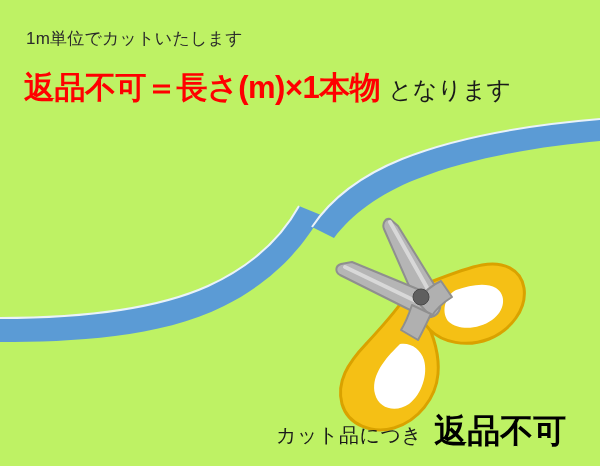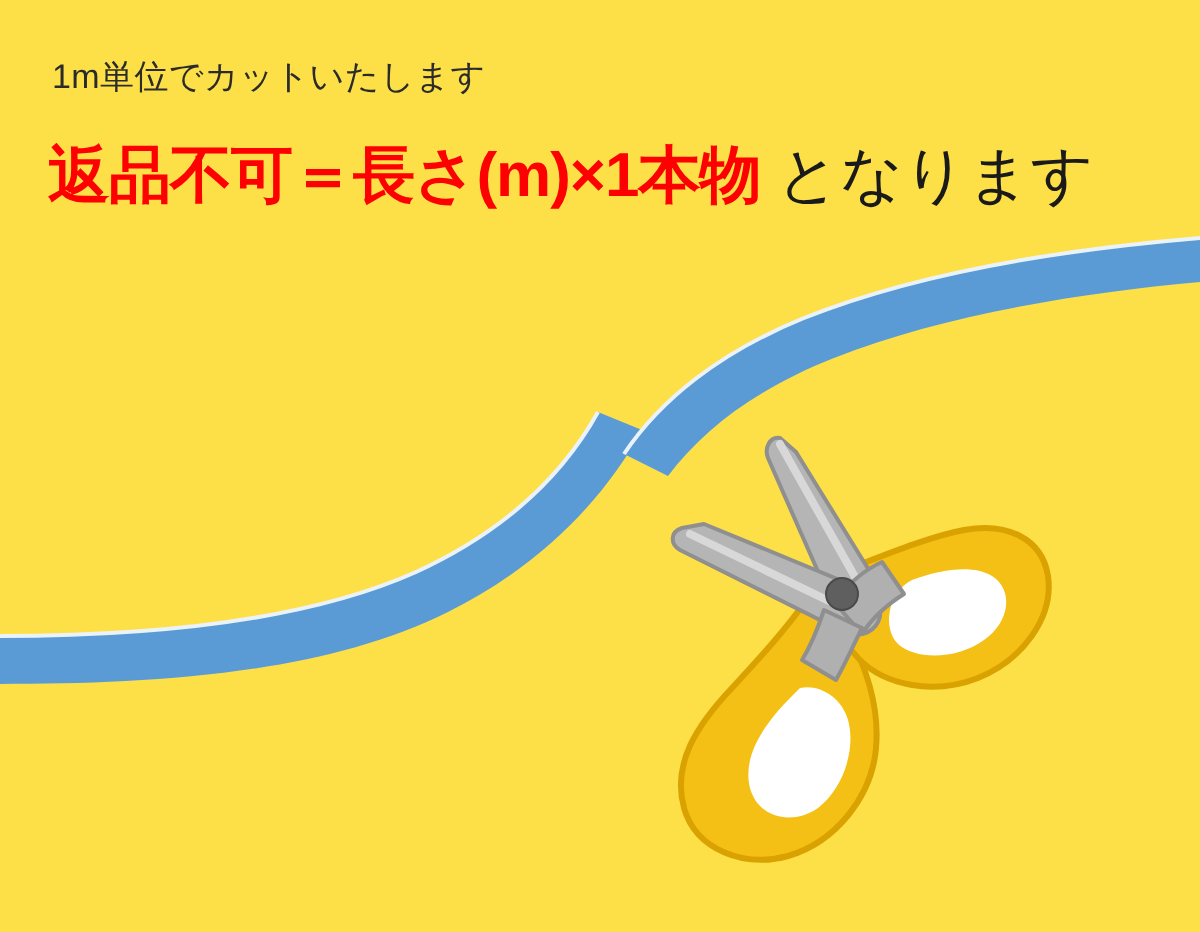--- a/index.html
+++ b/index.html
@@ -5,21 +5,21 @@
 <style>
   html, body {
     margin: 0;
     padding: 0;
     background: #ffffff;
   }
   #canvas {
     position: relative;
     width: 600px;
     height: 466px;
-    background: #fde047;
+    background: #bef264;
     overflow: hidden;
     font-family: "Liberation Sans", "DejaVu Sans", sans-serif;
     -webkit-font-smoothing: antialiased;
   }
 
   
   .headline-small {
     position: absolute;
     left: 26px;
     top: 29px;
@@ -37,21 +37,21 @@
     line-height: 36px;
     white-space: nowrap;
   }
   .headline-main .emph {
     font-size: 31px;
     font-weight: bold;
     color: #ff0000;
     letter-spacing: -0.5px;
   }
   .headline-main .tail {
-    font-size: 31px;
+    font-size: 24px;
     font-weight: normal;
     color: #1a1a1a;
     letter-spacing: 0px;
     margin-left: 8px;
   }
 
   .footer-note {
     position: absolute;
     left: 276px;
     top: 412px;
@@ -166,14 +166,17 @@
       <circle cx="421" cy="297" r="8" fill="#5f5f5f" stroke="#4a4a4a" stroke-width="1"></circle>
     </g>
   </svg>
 
   <div class="headline-small">1m単位でカットいたします</div>
 
   <div class="headline-main">
     <span class="emph">返品不可＝長さ(m)×1本物</span><span class="tail">となります</span>
   </div>
 
+  <div class="footer-note">
+    <span class="lead">カット品につき</span><span class="strong">返品不可</span>
+  </div>
 
 </div>
 
 </body></html>

